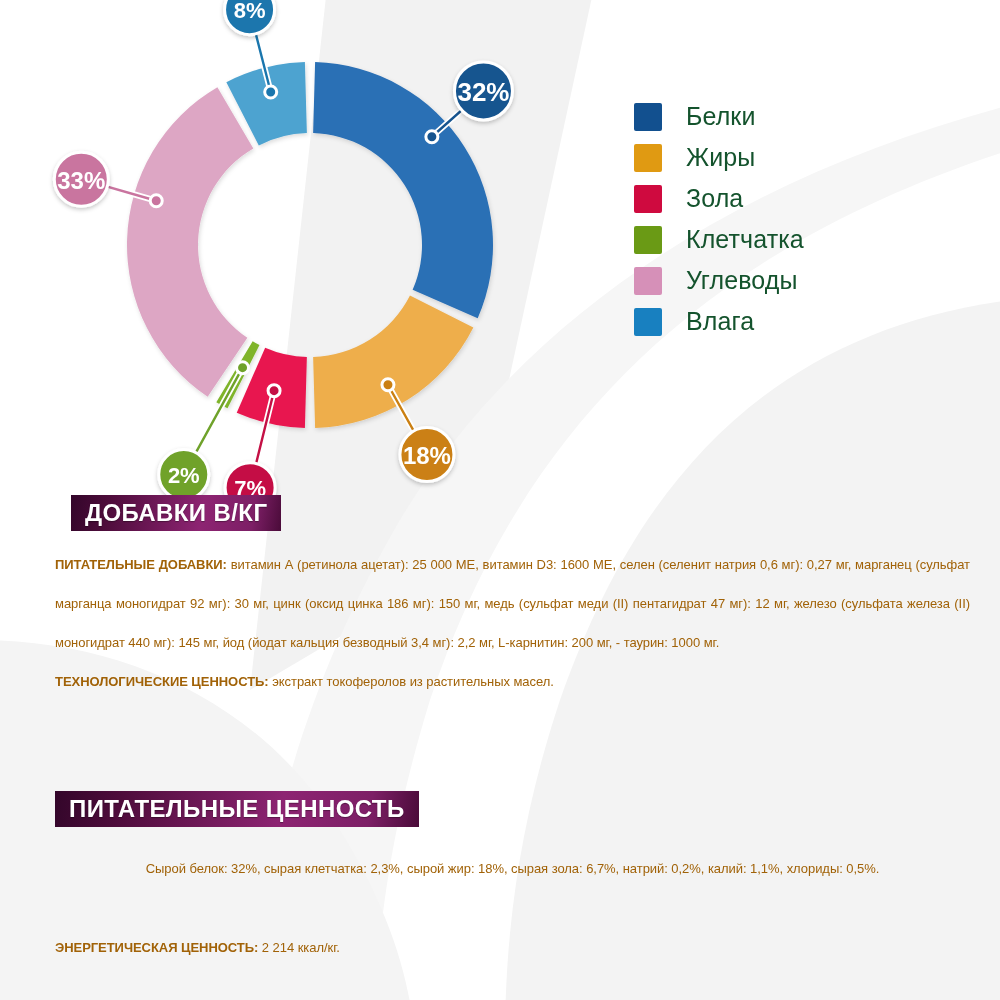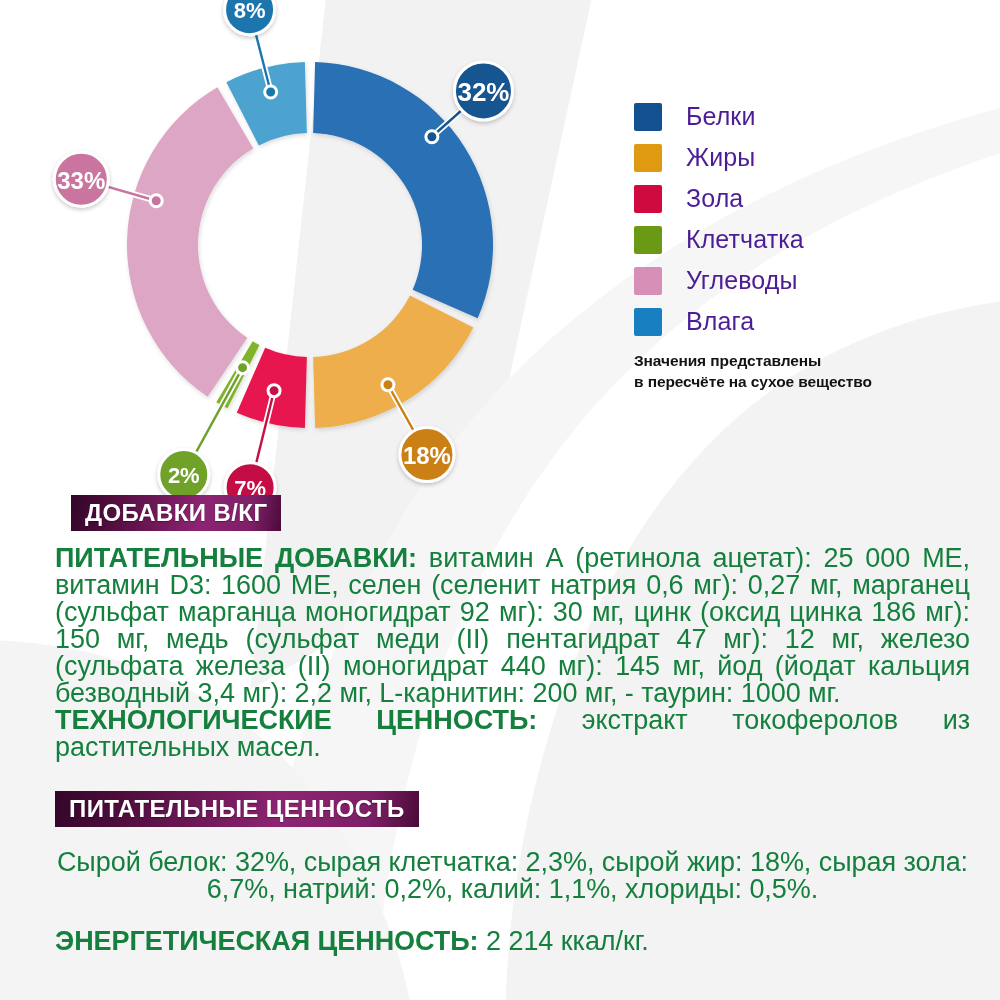--- a/index.html
+++ b/index.html
@@ -24,21 +24,21 @@
     dominant-baseline:central;
   }
 
   
   #legend{position:absolute;left:634px;top:96px;width:340px;}
   .legend-row{display:flex;align-items:center;height:41px;margin-bottom:0px;}
   .legend-swatch{
     width:28px;height:28px;flex:0 0 28px;border-radius:2px;
   }
   .legend-label{
-    margin-left:24px;font-size:25px;color:#4c1d95;
+    margin-left:24px;font-size:25px;color:#14532d;
     letter-spacing:0.1px;line-height:1;white-space:nowrap;
   }
   #legend-note{
     position:absolute;left:634px;top:351px;width:340px;
     font-size:15.5px;font-weight:bold;color:#131313;
     line-height:1.33;letter-spacing:-0.1px;
   }
 
   
   .section-bar{
@@ -50,22 +50,22 @@
   .section-bar span{
     color:#ffffff;font-weight:bold;font-size:24px;
     letter-spacing:0.4px;line-height:1;white-space:nowrap;
     text-shadow:0 1px 1px rgba(0,0,0,.35);
   }
   #bar-additives{left:55px;top:495px;margin-left:16px;}
   #bar-nutrition{left:55px;top:791px;}
 
   
   .body-copy{
-    position:absolute;color:#15803d;
-    font-size:27px;line-height:27px;letter-spacing:-0.05px;
+    position:absolute;color:#a16207;
+    font-size:13px;line-height:39px;letter-spacing:-0.05px;
   }
   #additives-text{left:55px;top:545px;width:915px;text-align:justify;text-justify:inter-word;}
   #additives-text .b{font-weight:bold;}
   #nutrition-text{left:55px;top:849px;width:915px;text-align:center;}
   #energy-text{left:55px;top:928px;width:915px;}
   #energy-text .b{font-weight:bold;}
 </style>
 </head>
 <body>
 
@@ -163,24 +163,20 @@
     <div class="legend-row">
       <span class="legend-swatch" style="background: rgb(214, 144, 184);"></span>
       <span class="legend-label">Углеводы</span>
     </div>
     <div class="legend-row">
       <span class="legend-swatch" style="background: rgb(24, 128, 192);"></span>
       <span class="legend-label">Влага</span>
     </div>
   </div>
 
-  <div id="legend-note">
-    <div>Значения представлены</div>
-    <div>в пересчёте на сухое вещество</div>
-  </div>
 
   <div class="section-bar" id="bar-additives">
     <span>ДОБАВКИ В/КГ</span>
   </div>
 
   <div class="body-copy" id="additives-text">
     <span class="b">ПИТАТЕЛЬНЫЕ ДОБАВКИ:</span><span> витамин А (ретинола ацетат): 25 000 МЕ, витамин D3: 1600 МЕ, селен (селенит натрия 0,6 мг): 0,27 мг, марганец (сульфат марганца моногидрат 92 мг): 30 мг, цинк (оксид цинка 186 мг): 150 мг, медь (сульфат меди (II) пентагидрат 47 мг): 12 мг, железо (сульфата железа (II) моногидрат 440 мг): 145 мг, йод (йодат кальция безводный 3,4 мг): 2,2 мг, L-карнитин: 200 мг, - таурин: 1000 мг.</span><br>
     <span class="b">ТЕХНОЛОГИЧЕСКИЕ ЦЕННОСТЬ:</span><span> экстракт токоферолов из растительных масел.</span>
   </div>
 

